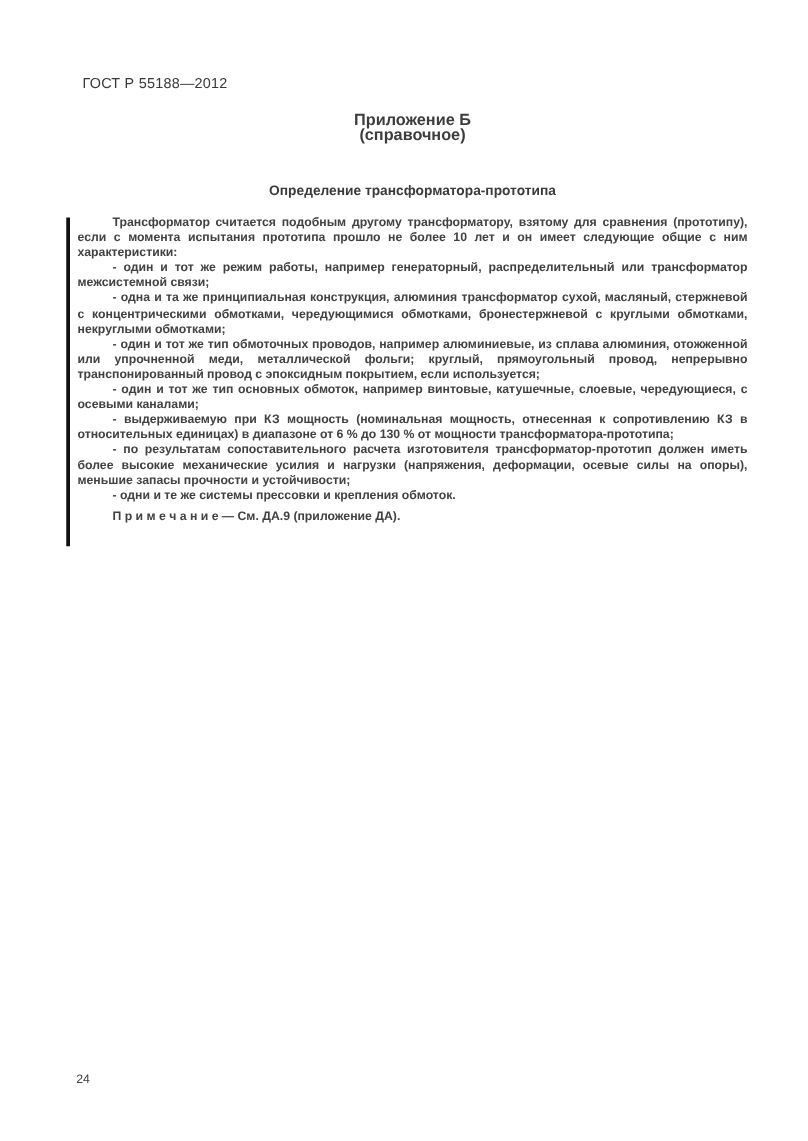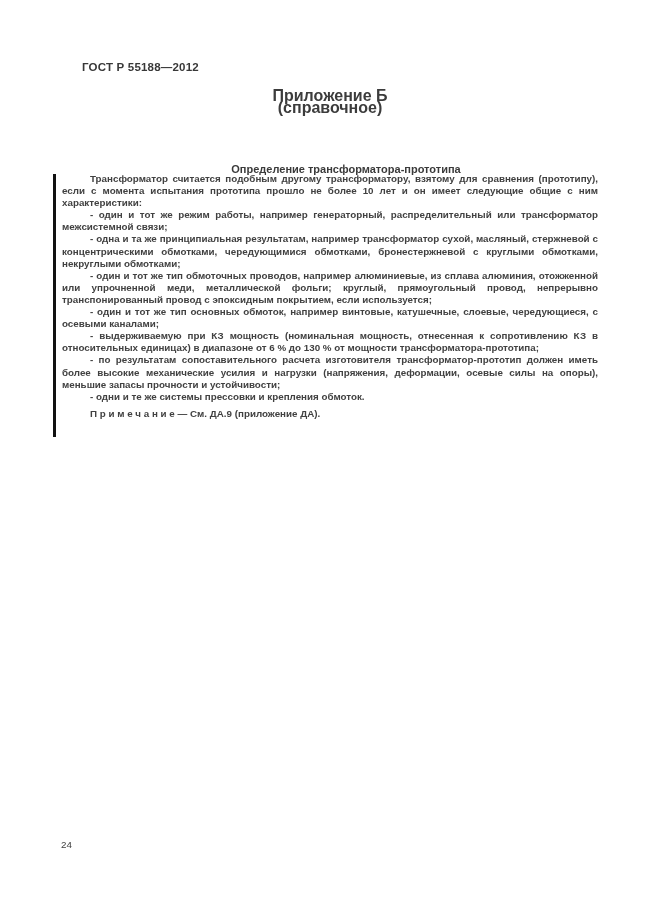--- a/index.html
+++ b/index.html
@@ -11,45 +11,45 @@
     position: relative;
     width: 646px;
     height: 913px;
     background: #ffffff;
     font-family: "Liberation Sans", sans-serif;
     color: #3f3f3f;
     overflow: hidden;
   }
   .doc-header {
     position: absolute;
-    left: 62px;
+    left: 46px;
     top: 61px;
     font-size: 11.5px;
-    font-weight: bold;
+    font-weight: normal;
     color: #383838;
     letter-spacing: 0.2px;
     padding-left: 20px;
   }
   .appendix {
     position: absolute;
     left: 62px;
     top: 90px;
     width: 536px;
     text-align: center;
-    font-size: 16px;
+    font-size: 13px;
     font-weight: bold;
     line-height: 12px;
     color: #3c3c3c;
   }
   .section-title {
     position: absolute;
     left: 62px;
     top: 147px;
     width: 536px;
-    margin: 16px;
+    margin: 0;
     text-align: center;
     font-size: 11px;
     font-weight: bold;
     color: #3a3a3a;
   }
   .body-block {
     position: absolute;
     left: 62px;
     top: 173px;
     width: 536px;
@@ -71,21 +71,21 @@
     height: 263px;
     background: #111111;
   }
   .note-paragraph {
     margin-top: 5px !important;
     text-align: left;
   }
   .page-number {
     position: absolute;
     left: 61px;
-    top: 839px;
+    top: 858px;
     font-size: 9.8px;
     color: #414141;
   }
 </style>
 </head>
 <body>
 
 <div class="page">
 
   <div class="doc-header">ГОСТ Р 55188—2012</div>
@@ -96,21 +96,21 @@
   </div>
 
   <h1 class="section-title">Определение трансформатора-прототипа</h1>
 
   <div class="body-block">
     <div class="change-bar"></div>
 
     <p>Трансформатор считается подобным другому трансформатору, взятому для сравнения (прототипу), если с момента испытания прототипа прошло не более 10 лет и он имеет следующие общие с ним характеристики:</p>
 
     <p>- один и тот же режим работы, например генераторный, распределительный или трансформатор межсистемной связи;</p>
-    <p>- одна и та же принципиальная результатам, например трансформатор сухой, масляный, стержневой с концентрическими обмотками, чередующимися обмотками, бронестержневой с круглыми обмотками, некруглыми обмотками;</p>
+    <p>- одна и та же принципиальная конструкция, алюминия трансформатор сухой, масляный, стержневой с концентрическими обмотками, чередующимися обмотками, бронестержневой с круглыми обмотками, некруглыми обмотками;</p>
     <p>- один и тот же тип обмоточных проводов, например алюминиевые, из сплава алюминия, отожженной или упрочненной меди, металлической фольги; круглый, прямоугольный провод, непрерывно транспонированный провод с эпоксидным покрытием, если используется;</p>
     <p>- один и тот же тип основных обмоток, например винтовые, катушечные, слоевые, чередующиеся, с осевыми каналами;</p>
     <p>- выдерживаемую при КЗ мощность (номинальная мощность, отнесенная к сопротивлению КЗ в относительных единицах) в диапазоне от 6 % до 130 % от мощности трансформатора-прототипа;</p>
     <p>- по результатам сопоставительного расчета изготовителя трансформатор-прототип должен иметь более высокие механические усилия и нагрузки (напряжения, деформации, осевые силы на опоры), меньшие  запасы прочности и устойчивости;</p>
     <p>- одни и те же системы прессовки и крепления обмоток.</p>
 
     <p class="note-paragraph">П р и м е ч а н и е  —  См. ДА.9 (приложение ДА).</p>
   </div>
 
   <div class="page-number">24</div>

